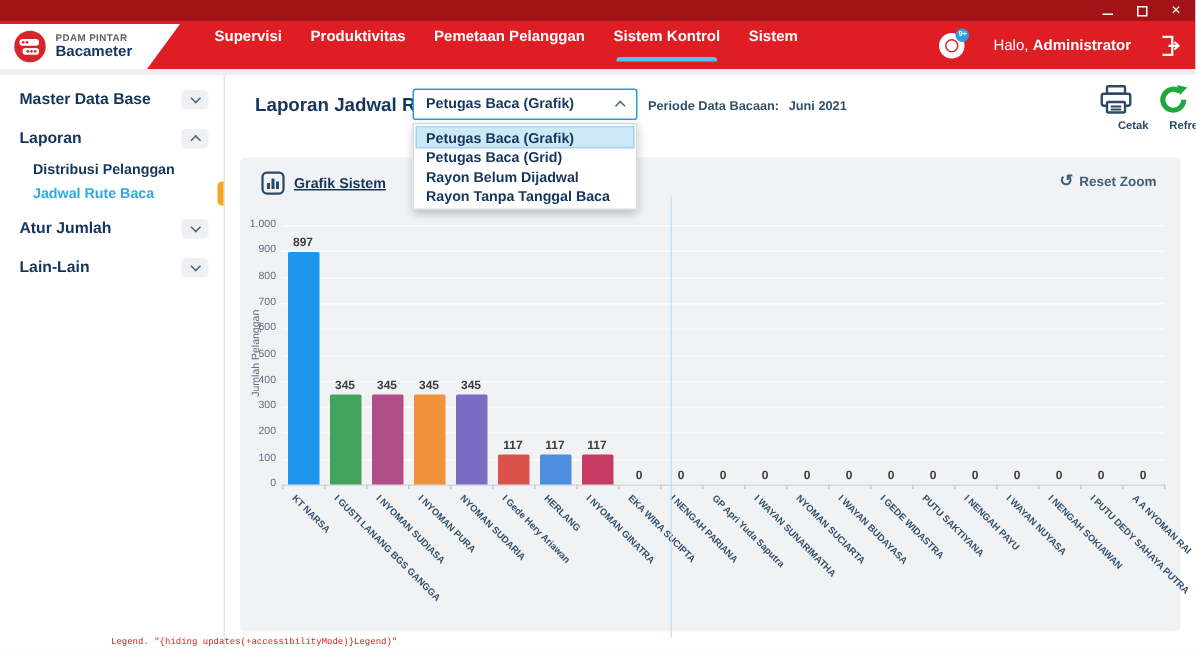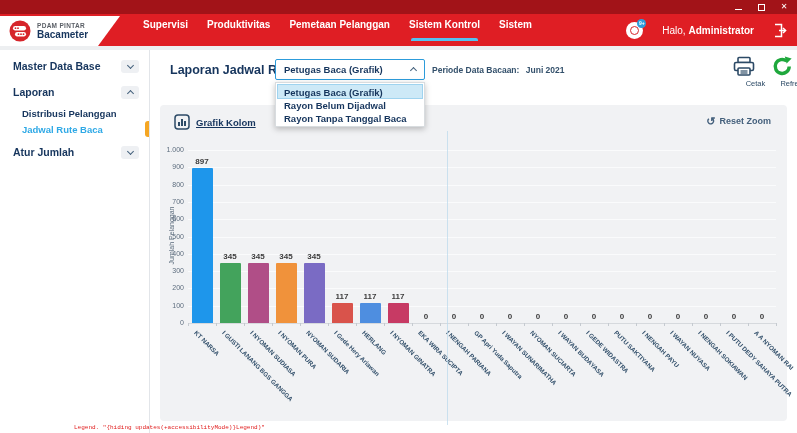--- a/index.html
+++ b/index.html
@@ -55,21 +55,21 @@
   #dropdown .val { font-size:9.5px; font-weight:800; color:#16355D; }
   #dd-popup { position:absolute; left:125px; top:32px; width:150px; background:#fff; border:1px solid #d8dcdf;
               box-shadow:0 2px 6px rgba(0,0,0,.25); padding:2px; z-index:25; }
   .dd-opt { font-size:9.5px; font-weight:800; color:#16355D; padding:2px 6px; height:13px; line-height:11px; cursor:pointer; white-space:nowrap; }
   .dd-opt.sel { background:#CDE9F7; outline:1px solid #9fd3ef; }
   #periode { position:absolute; left:282px; top:15px; font-size:8.5px; font-weight:700; color:#33506b; white-space:nowrap; }
   #periode .v { margin-left:4px; }
   .tool-btn { position:absolute; top:6px; display:flex; flex-direction:column; align-items:center; gap:2px; cursor:pointer; }
   #cetak { left:574px; width:40px; }
   #refresh-btn { left:612px; width:40px; }
-  .tool-btn .tl { font-size:7.5px; font-weight:400; color:#2C4A66;margin-left:23px; }
+  .tool-btn .tl { font-size:7.5px; font-weight:700; color:#2C4A66;margin-left:23px; }
 
   
   #card { position:absolute; left:10px; top:55px; width:627px; height:316px; background:#F1F2F4; border-radius:4px; }
   #view-toggle { position:absolute; left:14px; top:9px; display:flex; align-items:center; gap:6px; cursor:pointer; }
   #view-toggle .lbl { font-size:9.5px; font-weight:800; color:#16355D; text-decoration:underline; }
   #reset-zoom { position:absolute; right:16px; top:11px; display:flex; align-items:center; gap:4px; cursor:pointer;
                 font-size:9px; font-weight:600; color:#44607c; }
   #reset-zoom .ic { font-size:11px; line-height:9px; }
   #ytitle { position:absolute; left:-24px; top:127px; width:70px; text-align:center; font-size:7px; color:#5d6d7e; transform:rotate(-90deg); }
   .ytick { position:absolute; width:24px; text-align:right; font-size:7px; color:#5d6d7e; }
@@ -169,31 +169,38 @@
       <div class="side-sub active">
         <span class="lbl">Jadwal Rute Baca</span>
       </div>
     </div>
     <div class="side-item">
       <span class="lbl">Atur Jumlah</span>
       <span class="chevbox">
         <span class="chv down"></span>
       </span>
     </div>
+    <div class="side-item">
+      <span class="lbl">Lain-Lain</span>
+      <span class="chevbox">
+        <span class="chv down"></span>
+      </span>
+    </div>
   </div>
 
 <div id="main">
   <div id="page-title">Laporan Jadwal Rute Baca</div>
 
   <div id="dropdown">
     <span class="val">Petugas Baca (Grafik)</span>
     <span class="chv up"></span>
   </div>
   <div id="dd-popup">
       <div class="dd-opt sel">Petugas Baca (Grafik)</div>
+      <div class="dd-opt">Petugas Baca (Grid)</div>
       <div class="dd-opt">Rayon Belum Dijadwal</div>
       <div class="dd-opt">Rayon Tanpa Tanggal Baca</div>
     </div>
 
   <div id="periode">
     <span>Periode Data Bacaan:</span>
     <span class="v">Juni 2021</span>
   </div>
 
   <div id="cetak" class="tool-btn">
@@ -216,21 +223,21 @@
   </div>
 
   <div id="card">
     <div id="view-toggle">
       <svg width="16" height="16" viewBox="0 0 16 16">
         <rect x="1" y="1" width="14" height="14" rx="3" stroke="#2C4A66" fill="none" stroke-width="1.5"></rect>
         <rect x="4" y="8" width="2" height="4" fill="#2C4A66"></rect>
         <rect x="7" y="5" width="2" height="7" fill="#2C4A66"></rect>
         <rect x="10" y="7" width="2" height="5" fill="#2C4A66"></rect>
       </svg>
-      <span class="lbl">Grafik Kolom</span>
+      <span class="lbl">Grafik Sistem</span>
     </div>
     <div id="reset-zoom">
       <span class="ic">↺</span>
       <span>Reset Zoom</span>
     </div>
     <div id="ytitle">Jumlah Pelanggan</div>
     <div id="yticks">
         <div class="ytick" style="left: 0px; top: 214px;">0</div>
         <div class="ytick" style="left: 0px; top: 196.7px;">100</div>
         <div class="ytick" style="left: 0px; top: 179.4px;">200</div>

